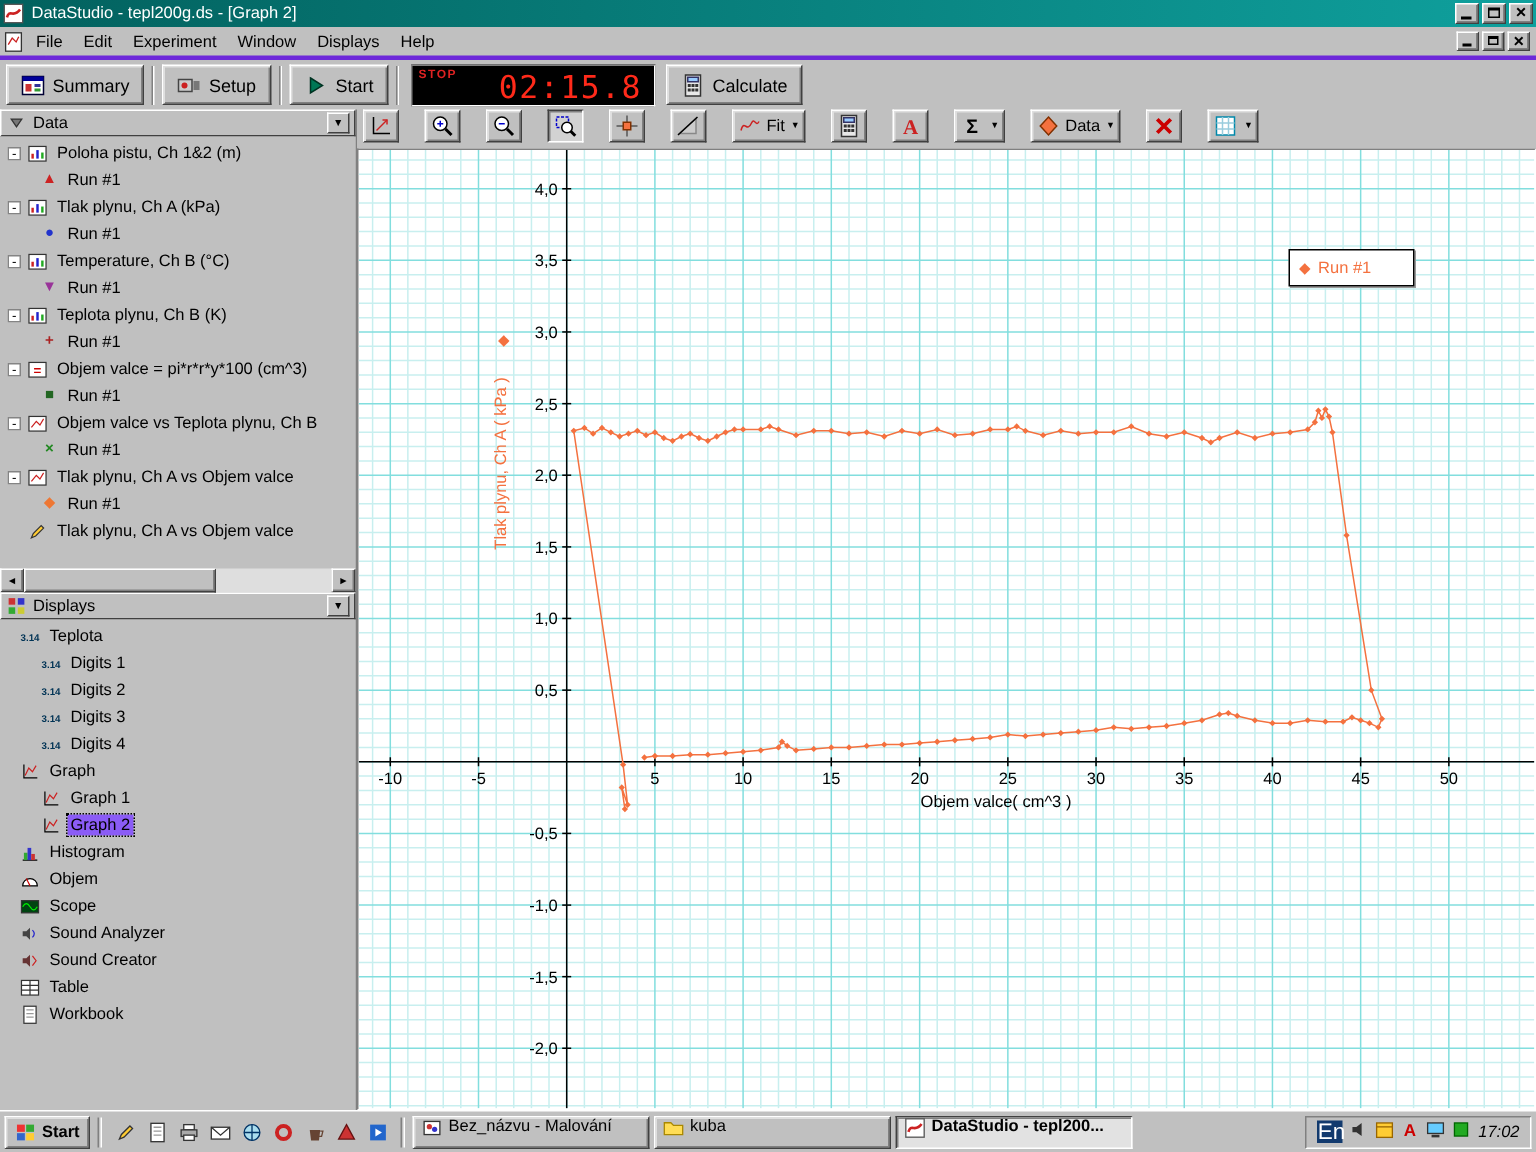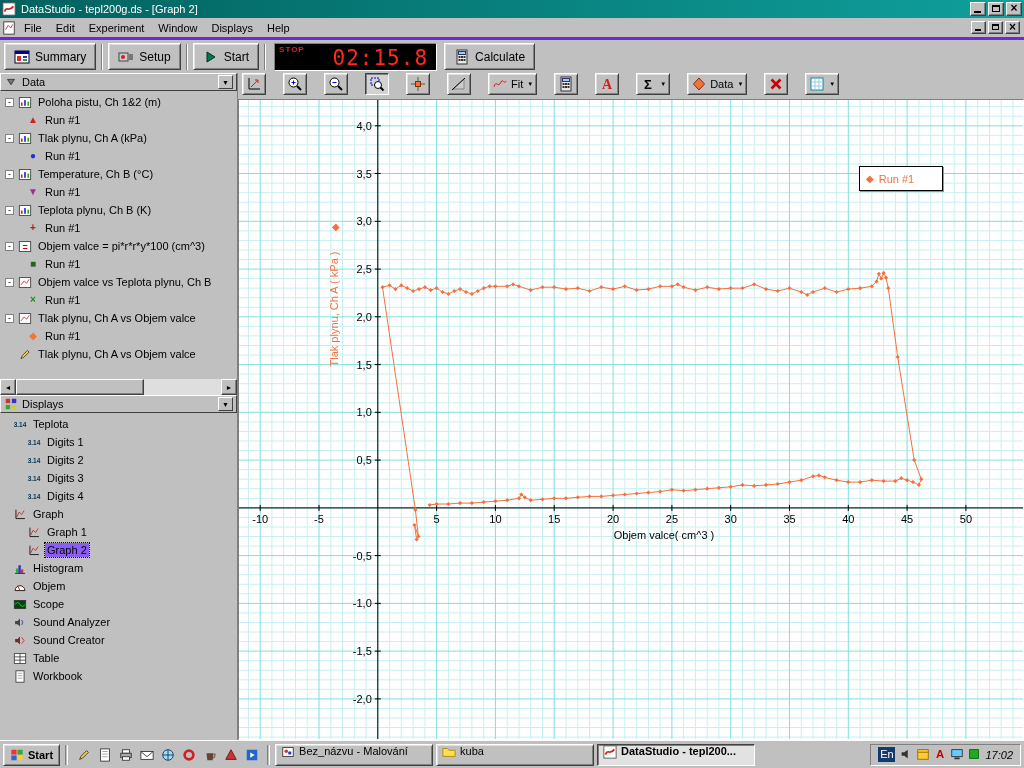--- a/index.html
+++ b/index.html
@@ -106,21 +106,21 @@
     border-top:1px solid #ffffff; display:flex; align-items:center; padding:2px 3px; gap:3px; }
   .start-btn { height:22px; display:inline-flex; align-items:center; gap:4px; padding:0 6px; font-weight:bold; font-size:11px; }
   .ql { width:21px; height:21px; display:inline-flex; align-items:center; justify-content:center; }
   .tb-sep { width:3px; height:20px; border-left:1px solid #808080; border-right:1px solid #ffffff; margin:0 2px; flex:none; }
   .task { width:158px; height:22px; display:inline-flex; gap:4px; padding:0 5px;
     white-space:nowrap; overflow:hidden; font-size:11px; flex:none; }
   .task.active { border-color:#404040 #ffffff #ffffff #404040;
     box-shadow: inset 1px 1px 0 #808080; background:#e2e2e2; font-weight:bold; }
   .tray { margin-left:auto; height:22px; display:flex; align-items:center; gap:4px; padding:0 7px;
     border:1px solid; border-color:#808080 #ffffff #ffffff #808080; }
-  .lang { width:17px; height:15px; background:#123a6e; color:#fff; font-size:11px; text-align:center; line-height:15px; }
+  .lang { width:17px; height:15px; background:#123a6e; color:#fff; font-size:15px; text-align:center; line-height:15px; }
   .tray .ico { width:14px; height:14px; }
   .clock { margin-left:0; font-size:11px;font-style:italic; }
 </style>
 </head>
 <body>
 
 <div class="titlebar">
   <span class="ico sm">
       <svg viewBox="0 0 16 16">
         <rect x="1" y="1" width="14" height="14" fill="#fff" stroke="#555"></rect>

